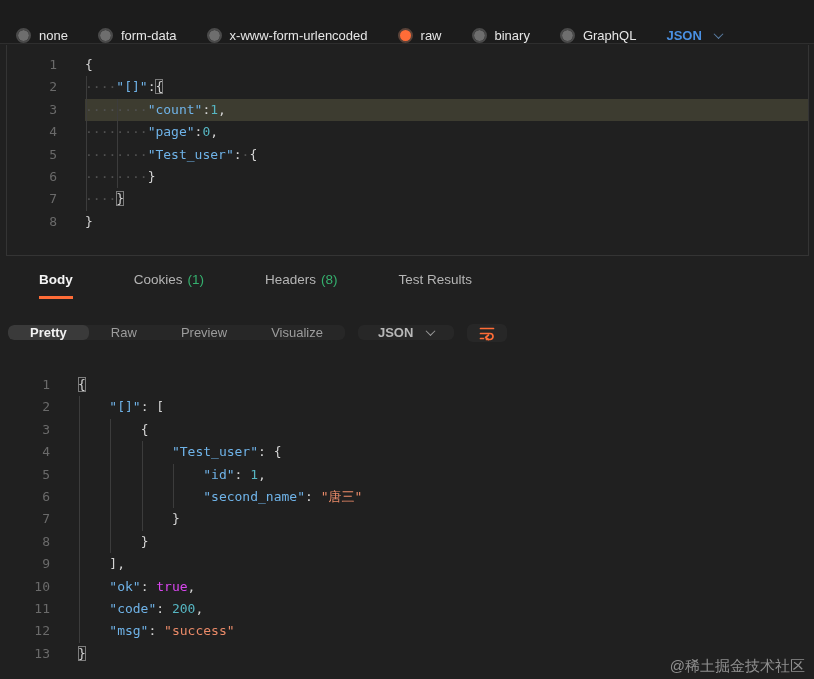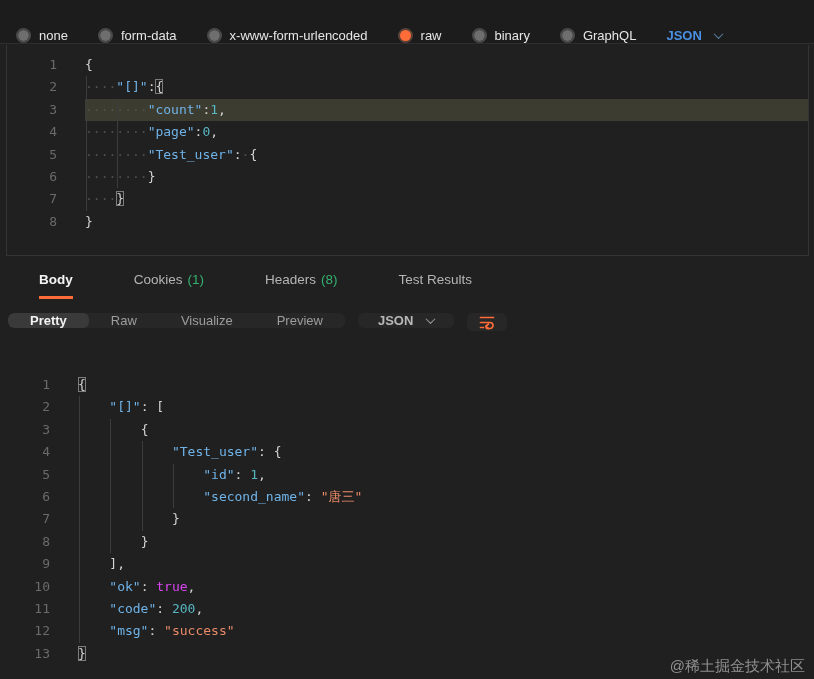--- a/index.html
+++ b/index.html
@@ -77,21 +77,21 @@
   .res-tab {
     font-size:13.5px; color:#b5b5b5; cursor:pointer;
     padding-bottom:9px; border-bottom:3px solid transparent;
     display:flex; gap:5px;margin-left:29px;
   }
   .res-tab.active { color:#f5f5f5; font-weight:700; border-bottom-color:#ff6c37; }
   .res-tab .cnt { color:#35b06e; }
 
   .res-toolbar {
     position:absolute; top:313px; left:8px; right:8px; height:39px;
-    display:flex; align-items:flex-start; gap:13px;
+    display:flex; align-items:center; gap:13px;
   }
   .view-group {
     display:flex; background:#272727; border-radius:6px; overflow:hidden;
   }
   .view-tab {
     padding:0 22px; display:flex; align-items:center;
     font-size:13px; color:#9d9d9d; cursor:pointer; border-radius:6px;
   }
   .view-tab.active { background:#3a3a3a; color:#f2f2f2; font-weight:700; }
   .fmt-chip {
@@ -174,22 +174,22 @@
     </div>
     <div class="res-tab">
       <span>Test Results</span>
     </div>
   </div>
 
 <div class="res-toolbar">
   <div class="view-group" id="view-tabs">
       <div class="view-tab active">Pretty</div>
       <div class="view-tab">Raw</div>
+      <div class="view-tab">Preview</div>
       <div class="view-tab">Visualize</div>
-      <div class="view-tab">Preview</div>
     </div>
   <div class="fmt-chip">
     <span>JSON</span>
     <span class="chev"></span>
   </div>
   <div class="icon-chip">
     <svg width="18" height="18" viewBox="0 0 18 18">
       <path d="M2.5 4.5 H15.5" stroke="#ff6c37" stroke-width="1.7" fill="none" stroke-linecap="round"></path>
       <path d="M2.5 9.5 H12 a3 3 0 0 1 0 6 H8.5" stroke="#ff6c37" stroke-width="1.7" fill="none" stroke-linecap="round"></path>
       <path d="M10.5 13 L7.6 15.5 L10.5 17.5" stroke="#ff6c37" stroke-width="1.7" fill="none" stroke-linecap="round" stroke-linejoin="round" transform="translate(0,-2)"></path>

